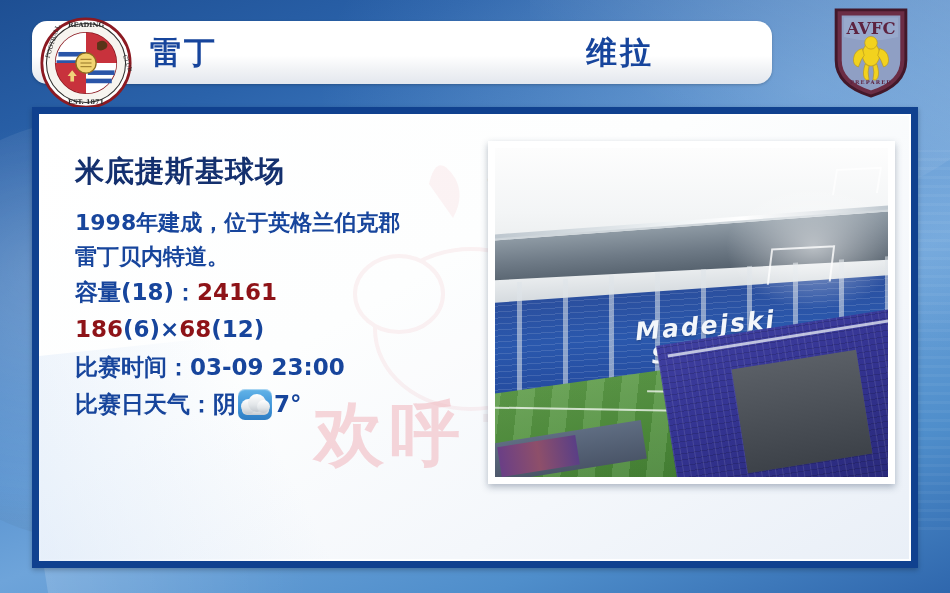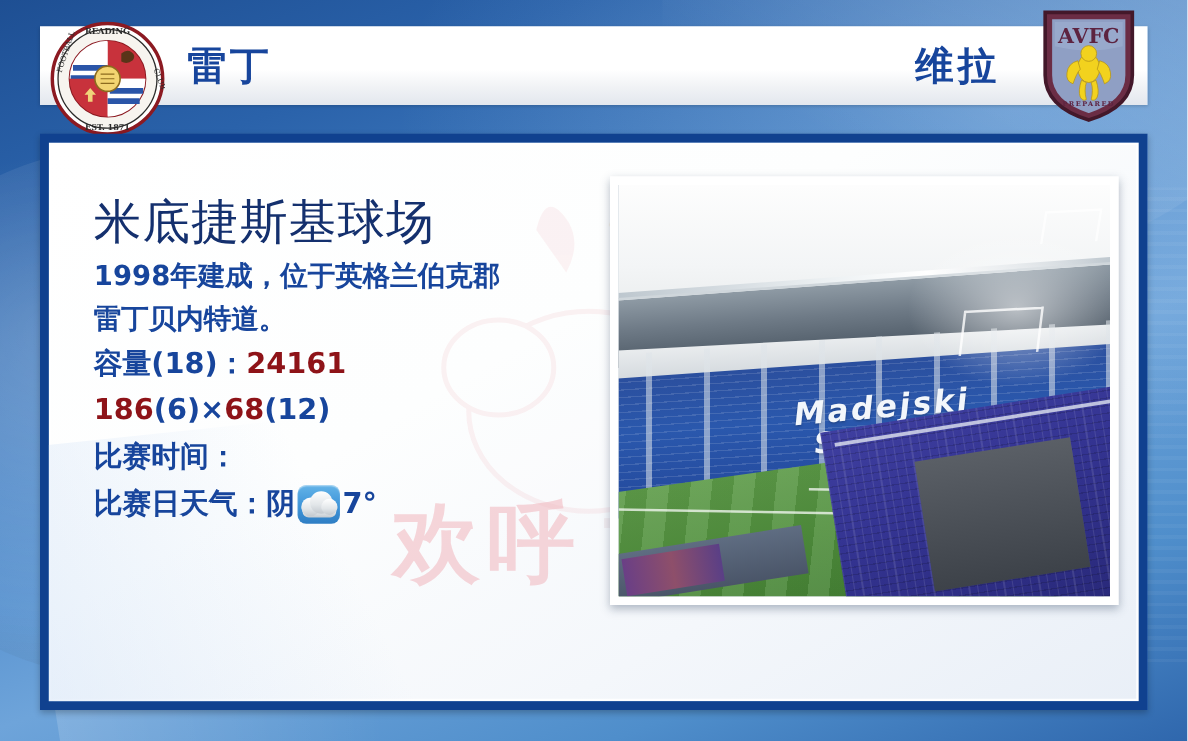--- a/index.html
+++ b/index.html
@@ -53,23 +53,24 @@
     background: repeating-linear-gradient(
       0deg, rgba(255,255,255,0.055) 0px, rgba(255,255,255,0.055) 3px,
       rgba(255,255,255,0) 3px, rgba(255,255,255,0) 9px);
     opacity: 0.8;
   }
 
   
   .header {
     position: absolute;
     left: 32px; top: 21px;
-    width: 886px; height: 63px;
+    width: 740px; height: 63px;
     background: linear-gradient(180deg, #ffffff 0%, #ffffff 55%, #f0f2f5 78%, #e3e7ee 100%);
     box-shadow: 0 1px 3px rgba(0,0,0,0.22);
+    border-radius: 15px;
   }
   .header-team {
     position: absolute;
     top: 0; height: 63px;
     display: flex; align-items: center;
     font-size: 31px;
     font-weight: bold;
     color: #17459c;
     letter-spacing: 3px;
     font-family: "DejaVu Sans", "Liberation Sans", sans-serif;
@@ -145,25 +146,25 @@
   }
 
   
   .info {
     position: absolute;
     left: 36px; top: 38px;
     width: 430px;
     z-index: 3;
   }
   .stadium-title {
-    font-size: 38px;
-    font-weight: normal;
+    font-size: 29px;
+    font-weight: bold;
     color: #14306e;
     letter-spacing: 1px;
-    margin-bottom: 2px;
+    margin-bottom: 14px;
     white-space: nowrap;
   }
   .desc-line {
     font-size: 22px;
     font-weight: bold;
     color: #17459c;
     line-height: 1.55;
     white-space: nowrap;
   }
   .stat-line {
@@ -459,20 +460,21 @@
         <div class="stat-line">
           <span class="stat-val">186</span>
           <span class="stat-sep">(6)</span>
           <span class="stat-sep">×</span>
           <span class="stat-val">68</span>
           <span class="stat-sep">(12)</span>
         </div>
 
         <div class="stat-line">
           <span>比赛时间：</span>
+          <span>03-09 23:00</span>
         </div>
 
         <div class="stat-line">
           <span>比赛日天气：</span>
           <span>阴</span>
           <span class="weather-icon">
             <span class="cloud-base"></span>
             <span class="cloud-a"></span>
             <span class="cloud-b"></span>
             <span class="cloud-c"></span>

